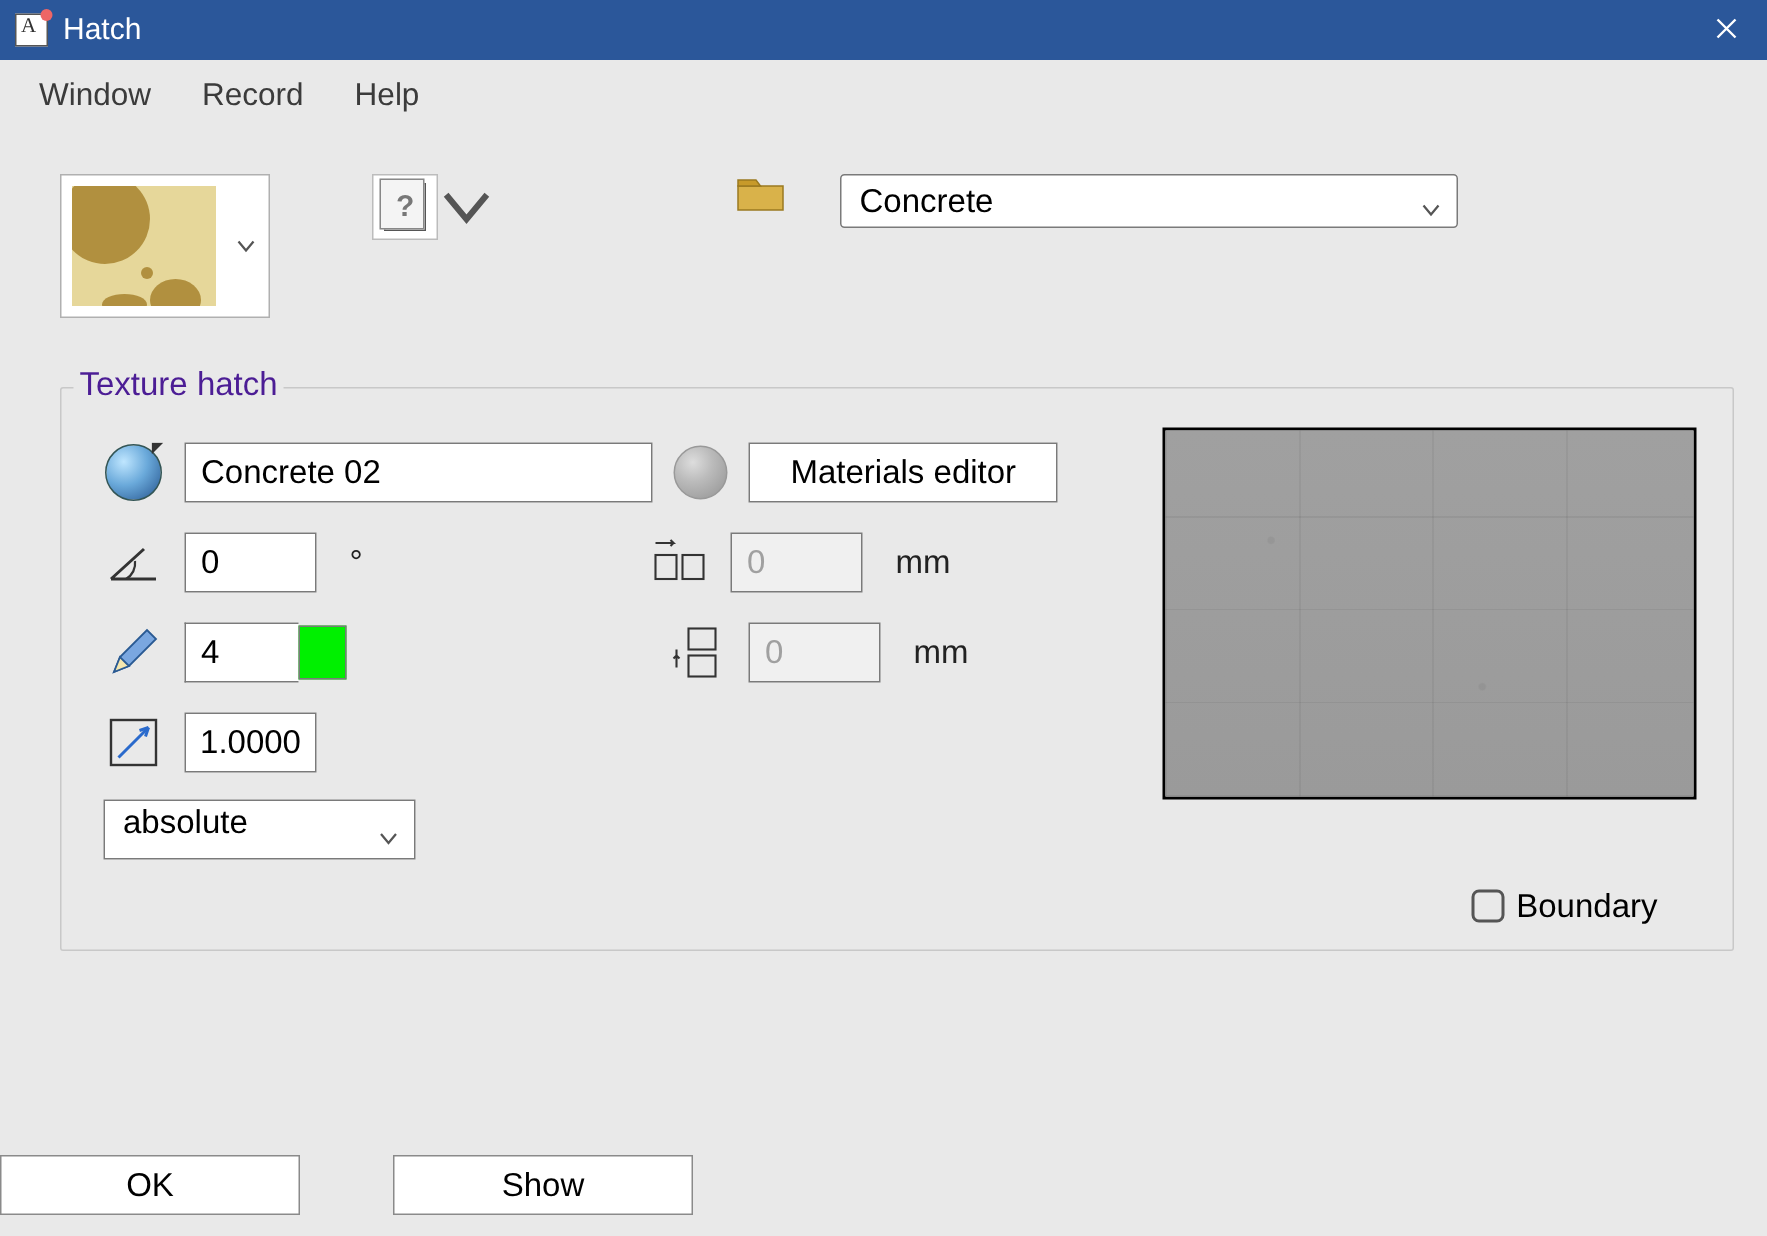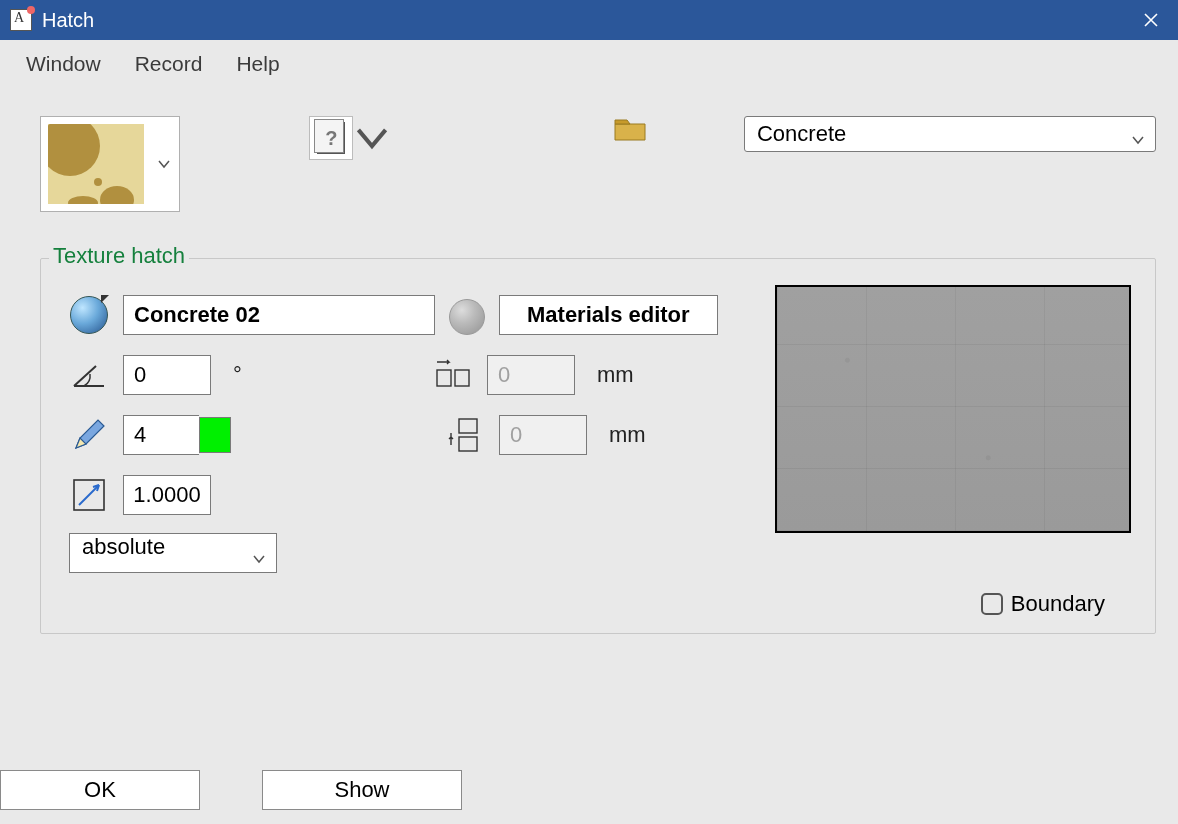--- a/index.html
+++ b/index.html
@@ -14,21 +14,21 @@
   .titlebar .close { width:46px; text-align:center; font-size:20px; padding-right:8px;}
   .titlebar .close svg { width:14px;height:14px; }
   
   
   .menubar { background:#e9e9e9; height:48px; display:flex; align-items:center; padding-left:26px; gap:34px; font-size:21px; color:#3b3b3b;}
   .menubar span { cursor:default; }
 
   
   .content { padding:28px 22px 0 40px; background:#e9e9e9; height:calc(100% - 40px - 48px); position:relative; }
 
-  .toprow { display:flex; align-items:flex-start; gap:12px;justify-content:space-between; }
+  .toprow { display:flex; align-items:flex-start; gap:12px; }
   .thumbbox { width:140px; height:96px; background:#fff; border:1px solid #b0b0b0; display:flex; align-items:center; justify-content:center; padding:6px 34px 6px 6px; position:relative;}
   .thumbbox .mini { width:96px; height:80px; position:relative; overflow:hidden;}
   .thumbbox .mini div.bg{position:absolute; inset:0; background:#e6d79a;}
   .thumbbox .mini div.b1{position:absolute; left:-8px; top:-8px; width:60px;height:60px;border-radius:50%; background:#b1903f;}
   .thumbbox .mini div.b2{position:absolute; right:10px; bottom:-10px; width:34px;height:28px;border-radius:50%; background:#b1903f;}
   .thumbbox .mini div.b3{position:absolute; left:46px; bottom:18px; width:8px;height:8px;border-radius:50%; background:#b1903f;}
   .thumbbox .mini div.b4{position:absolute; left:20px; bottom:-6px; width:30px;height:14px;border-radius:50%; background:#b1903f;}
   .thumbbox .chev { position:absolute; right:8px; top:40px;}
   .chev svg{width:14px;height:14px;}
 
@@ -39,21 +39,21 @@
   .libicon .page::after{content:"?";position:absolute;top:4px;left:7px;font-size:20px;font-weight:bold;color:#777;}
   .libchev { width:38px; height:44px; display:flex; align-items:center; justify-content:center;}
 
   .folder { margin-left:148px; display:flex; align-items:center;}
   .folder svg{width:34px;height:28px;}
   .catsel { margin-left:24px; width:412px; height:36px; background:#fff; border:1px solid #7a7a7a; border-radius:3px; display:flex; align-items:center; padding:0 12px; font-size:22px; position:relative;}
   .catsel .chev{position:absolute; right:10px; top:10px;}
 
   
   .group { border:1px solid #c8c8c8; border-radius:2px; margin-top:46px; padding:36px 28px 60px 28px; position:relative;}
-  .group .legend { position:absolute; top:-16px; left:8px; background:#e9e9e9; padding:0 4px; font-size:22px; color:#15803d;}
+  .group .legend { position:absolute; top:-16px; left:8px; background:#e9e9e9; padding:0 4px; font-size:22px; color:#4c1d95;}
   .icon { width:40px; height:40px; display:flex; align-items:center; justify-content:center;}
   .txtinput { height:40px; background:#fff; border:1px solid #7a7a7a; font-size:22px; padding:2px 10px; display:flex; align-items:center;}
   .txtinput.small{width:88px;}
   .txtinput.med{width:312px;}
   .txtinput.disabled{background:#f0f0f0;color:#a0a0a0;}
   .btn { height:40px; background:#fff; border:1px solid #7a7a7a; font-size:22px; padding:0 27px; display:inline-flex; align-items:center;}
   .unit { font-size:22px; color:#222; padding-left:8px;}
   .colorbox { display:inline-block; width:32px; height:36px; background:#00f000; vertical-align:middle;}
   .pencolor { display:flex; align-items:center; gap:0;}
   .pencolor .txtinput{width:76px; border-right:none;}
@@ -70,21 +70,21 @@
      repeating-linear-gradient(90deg, rgba(0,0,0,0.05) 0 1px, transparent 1px 89px),
      radial-gradient(circle at 20% 30%, rgba(0,0,0,0.05) 0 2px, transparent 3px),
      radial-gradient(circle at 60% 70%, rgba(0,0,0,0.05) 0 2px, transparent 3px),
      linear-gradient(#a0a0a0,#9a9a9a);
      }
   
   .checks { position:absolute; right:50px; bottom:16px; display:flex; gap:56px; font-size:22px; align-items:center;}
   .chk { display:flex; align-items:center; gap:8px;}
   .chk .box{width:22px;height:22px;border:2px solid #555;border-radius:5px;}
   
-  .absolute-sel{ width:208px; height:40px; background:#fff; border:1px solid #7a7a7a; font-size:22px; padding:12px 12px; display:flex; align-items:flex-end; position:relative; margin-top:6px;}
+  .absolute-sel{ width:208px; height:40px; background:#fff; border:1px solid #7a7a7a; font-size:22px; padding:1px 12px; display:flex; align-items:flex-start; position:relative; margin-top:6px;}
   .absolute-sel .chev{position:absolute;right:10px;top:12px;}
 
   
   .btnrow{ position:absolute; bottom:14px; left:0; right:0; display:flex; gap:62px;}
   .bigbtn{ width:200px; height:40px; background:#fff; border:1px solid #8a8a8a; font-size:22px; display:flex; align-items:center; justify-content:center;}
 </style>
 </head>
 <body>
 
 <div class="titlebar">
@@ -143,21 +143,21 @@
           </svg></span>
     </div>
   </div>
 
   <div class="group">
     <span class="legend">Texture hatch</span>
 
     <div style="display:flex; gap:0;">
       <div style="flex:0 0 680px;">
 
-        <div style="display:flex; align-items:flex-end; gap:14px; margin-bottom:20px;font-weight:bold;">
+        <div style="display:flex; align-items:center; gap:14px; margin-bottom:20px;">
           <div class="icon">
               <div class="sphere"></div>
             </div>
           <div class="txtinput med">
               <span>Concrete 02</span>
             </div>
           <div>
               <div class="matball"></div>
             </div>
           <div class="btn">

